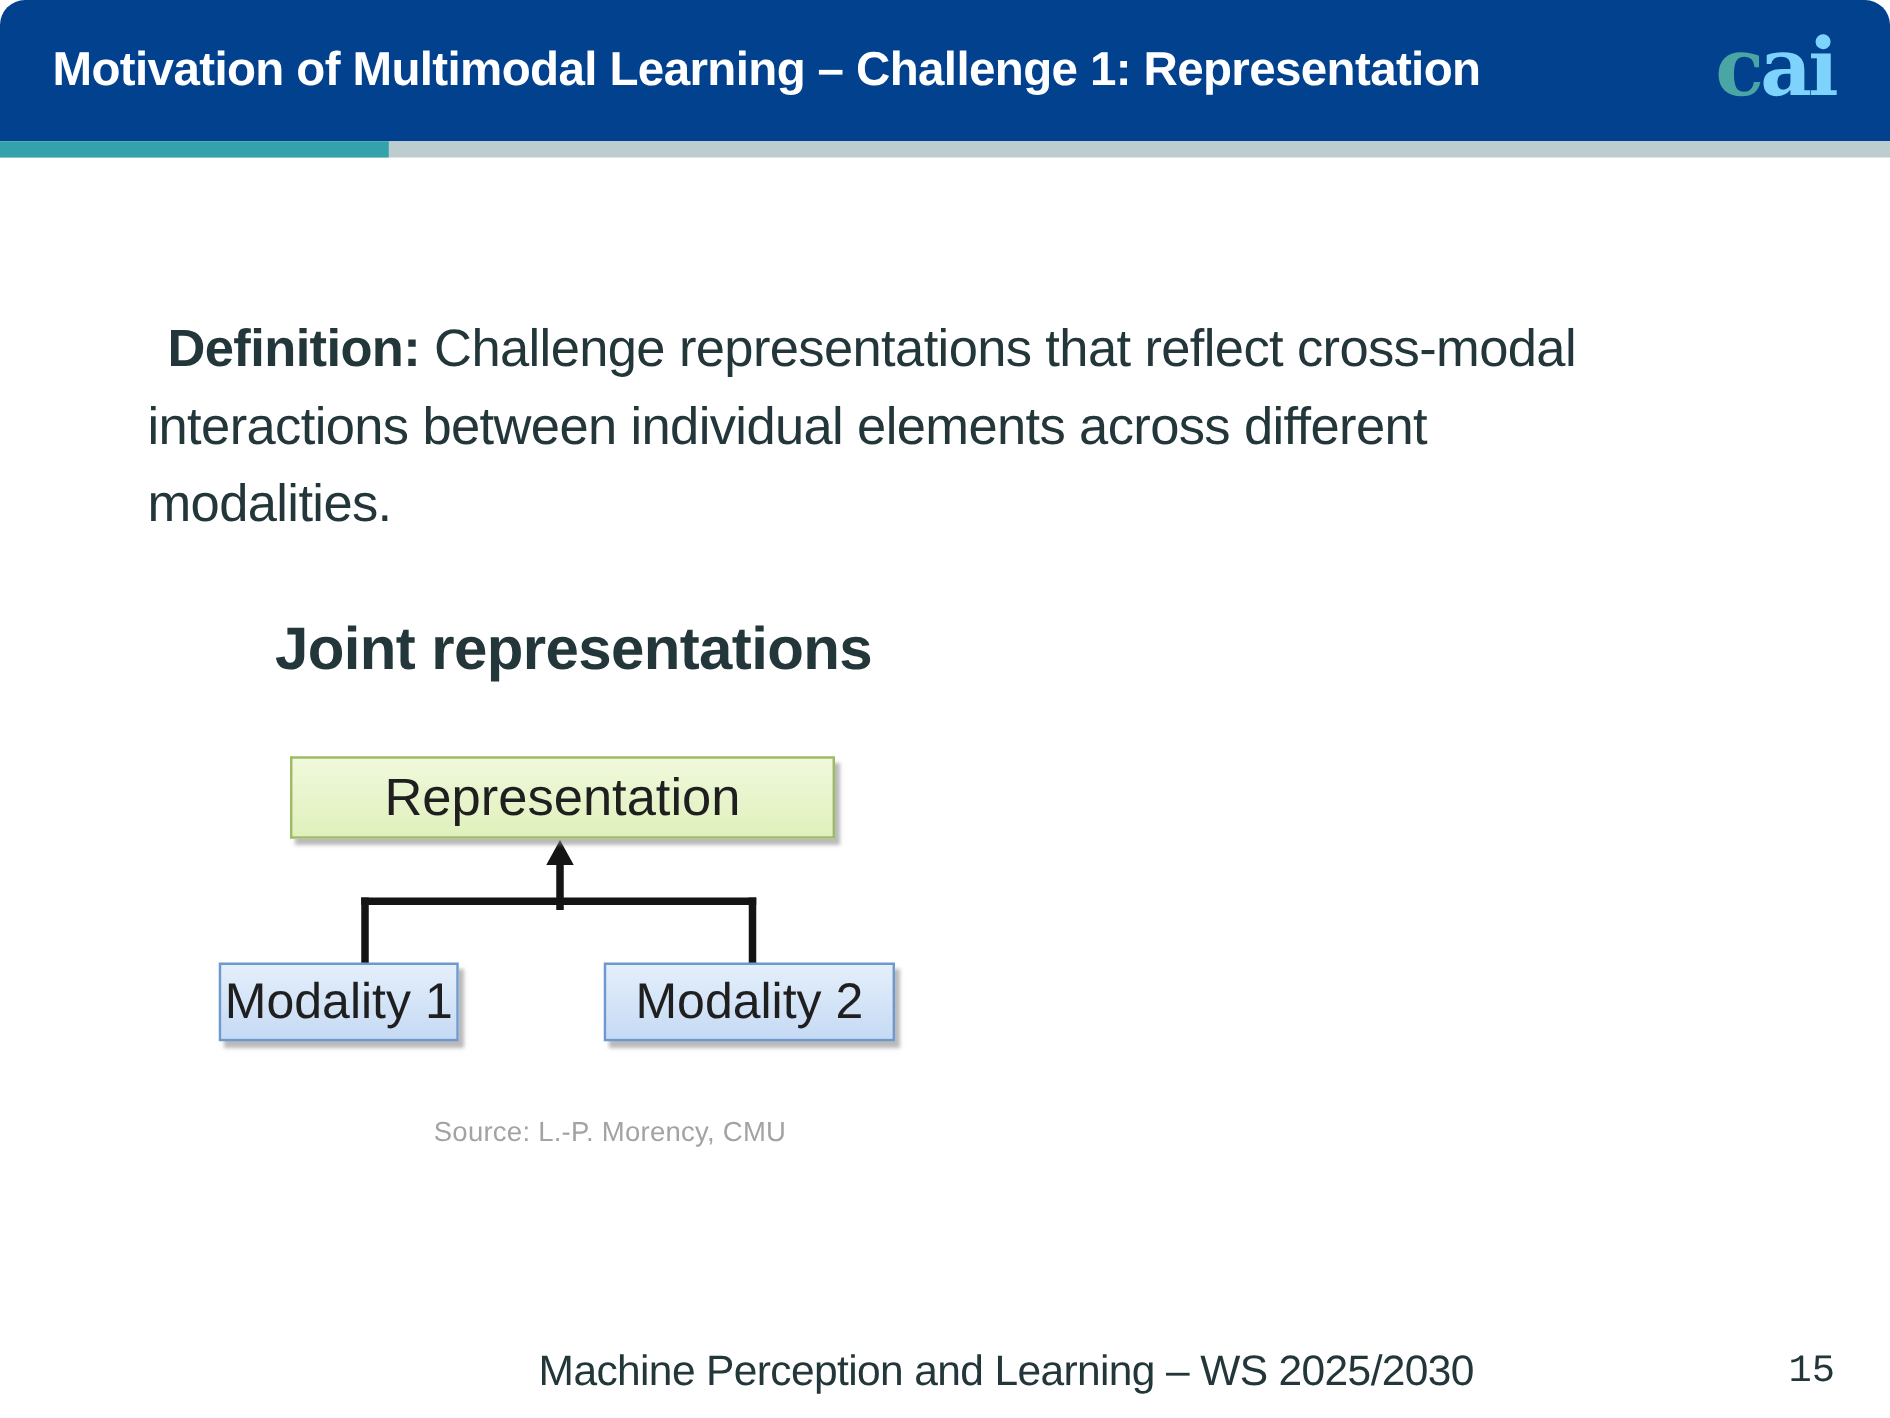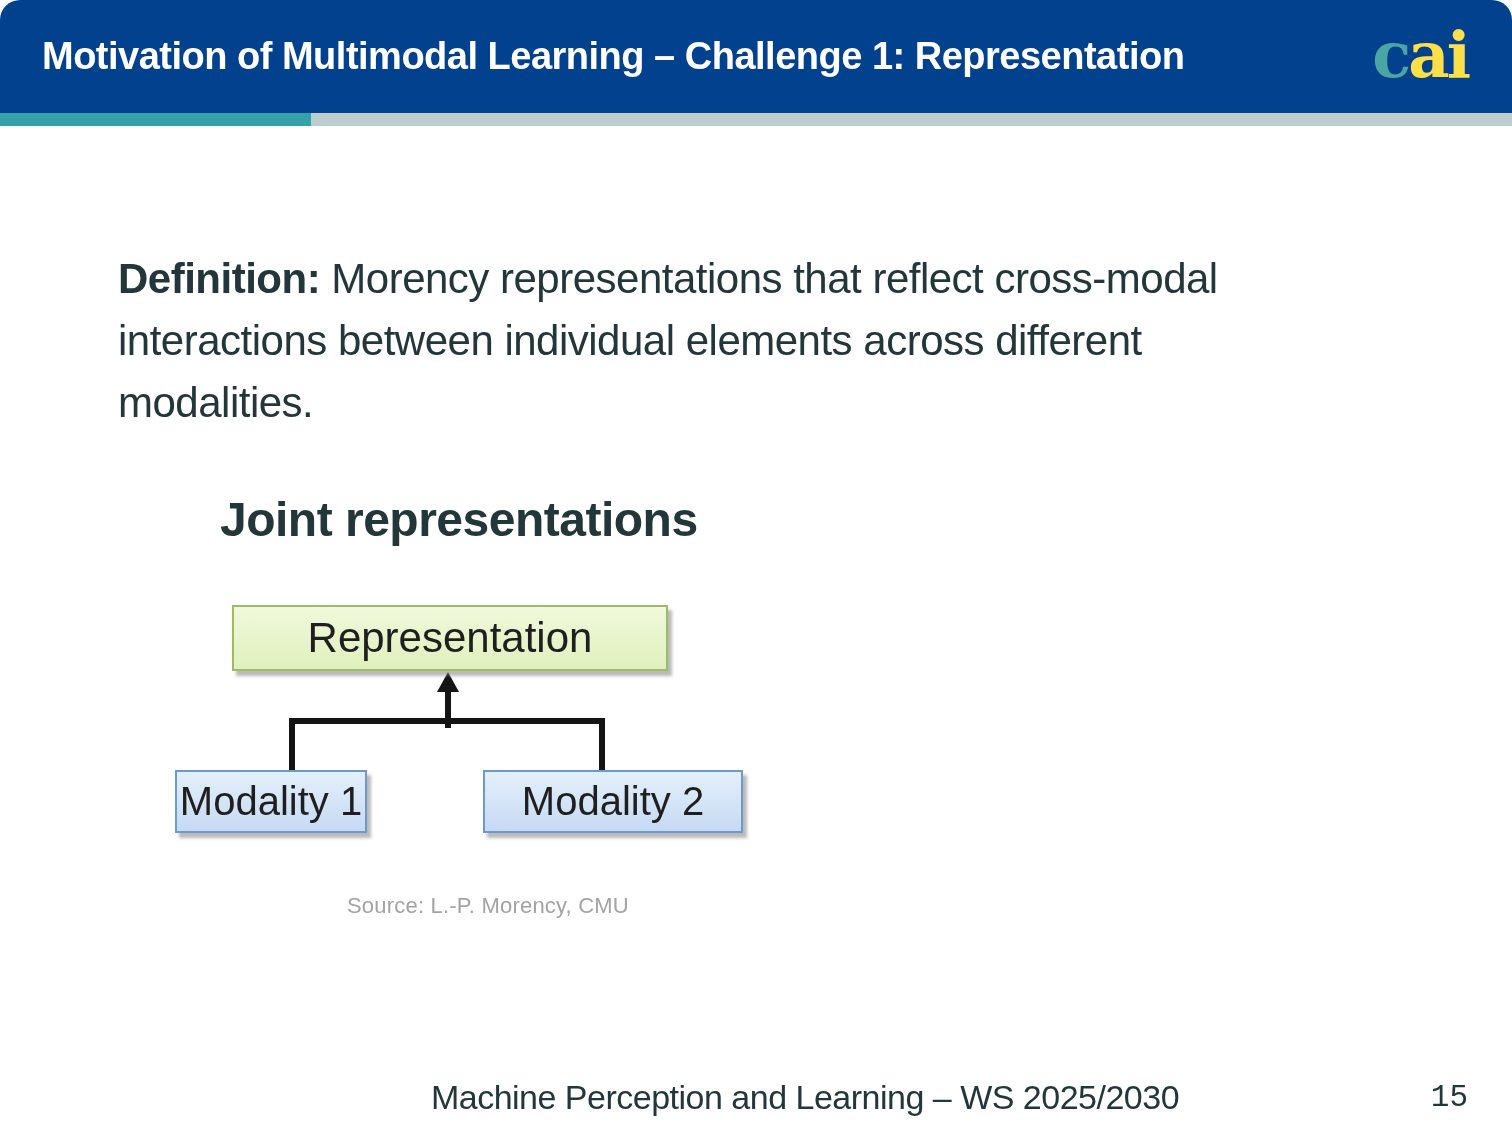--- a/index.html
+++ b/index.html
@@ -40,21 +40,21 @@
     position: absolute;
     right: 44px;
     top: 16px;
     font-family: "DejaVu Serif", serif;
     font-weight: bold;
     font-size: 64px;
     line-height: 78px;
     letter-spacing: -3px;
   }
   .logo .logo-c  { color: #4aa6a5; }
-  .logo .logo-ai { color: #fde047; }
+  .logo .logo-ai { color: #7dd3fc; }
 
   
   .progress-track {
     position: absolute;
     top: 113px; left: 0;
     width: 100%;
     height: 13px;
     background: #bccccf;
   }
   .progress-fill {
@@ -69,21 +69,21 @@
   .definition {
     position: absolute;
     left: 118px;
     top: 248px;
     width: 1320px;
     font-size: 42px;
     line-height: 62px;
     letter-spacing: -0.5px;
     color: #23373b;
   }
-  .definition .def-label { font-weight: bold; }
+  .definition .def-label { font-weight: bold; margin-left: 16px; }
 
   
   .subheading {
     position: absolute;
     left: 220px;
     top: 492px;
     margin: 0;
     font-size: 48px;
     font-weight: 600;
     letter-spacing: -0.5px;
@@ -116,21 +116,21 @@
   }
   .dbox-blue1 {
     left: 175px; top: 770px;
     width: 192px; height: 63px;
     background: linear-gradient(#e4effb, #c6daf4);
     border: 2px solid #6d99cf;
     font-size: 40px;
   }
   .dbox-blue2 {
     left: 483px; top: 770px;
-    width: 260px; height: 63px;
+    width: 233px; height: 63px;
     background: linear-gradient(#e4effb, #c6daf4);
     border: 2px solid #6d99cf;
     font-size: 40px;
   }
   .connector {
     position: absolute;
     background: #141414;
   }
   .conn-h      { left: 289px; top: 718px; width: 316px; height: 6px; }
   .conn-v-left { left: 289px; top: 718px; width: 6px;  height: 53px; }
@@ -186,21 +186,21 @@
     <div class="logo">
       <span class="logo-c">c</span><span class="logo-ai">ai</span>
     </div>
   </div>
 
   <div class="progress-track">
     <div class="progress-fill"></div>
   </div>
 
   <div class="definition">
-    <div><span class="def-label">Definition:</span> <span>Morency representations that reflect cross-modal</span></div>
+    <div><span class="def-label">Definition:</span> <span>Challenge representations that reflect cross-modal</span></div>
     <div>interactions between individual elements across different</div>
     <div>modalities.</div>
   </div>
 
   <h2 class="subheading">Joint representations</h2>
 
   <div class="diagram">
     <div class="connector conn-h"></div>
     <div class="connector conn-v-left"></div>
     <div class="connector conn-v-right"></div>

